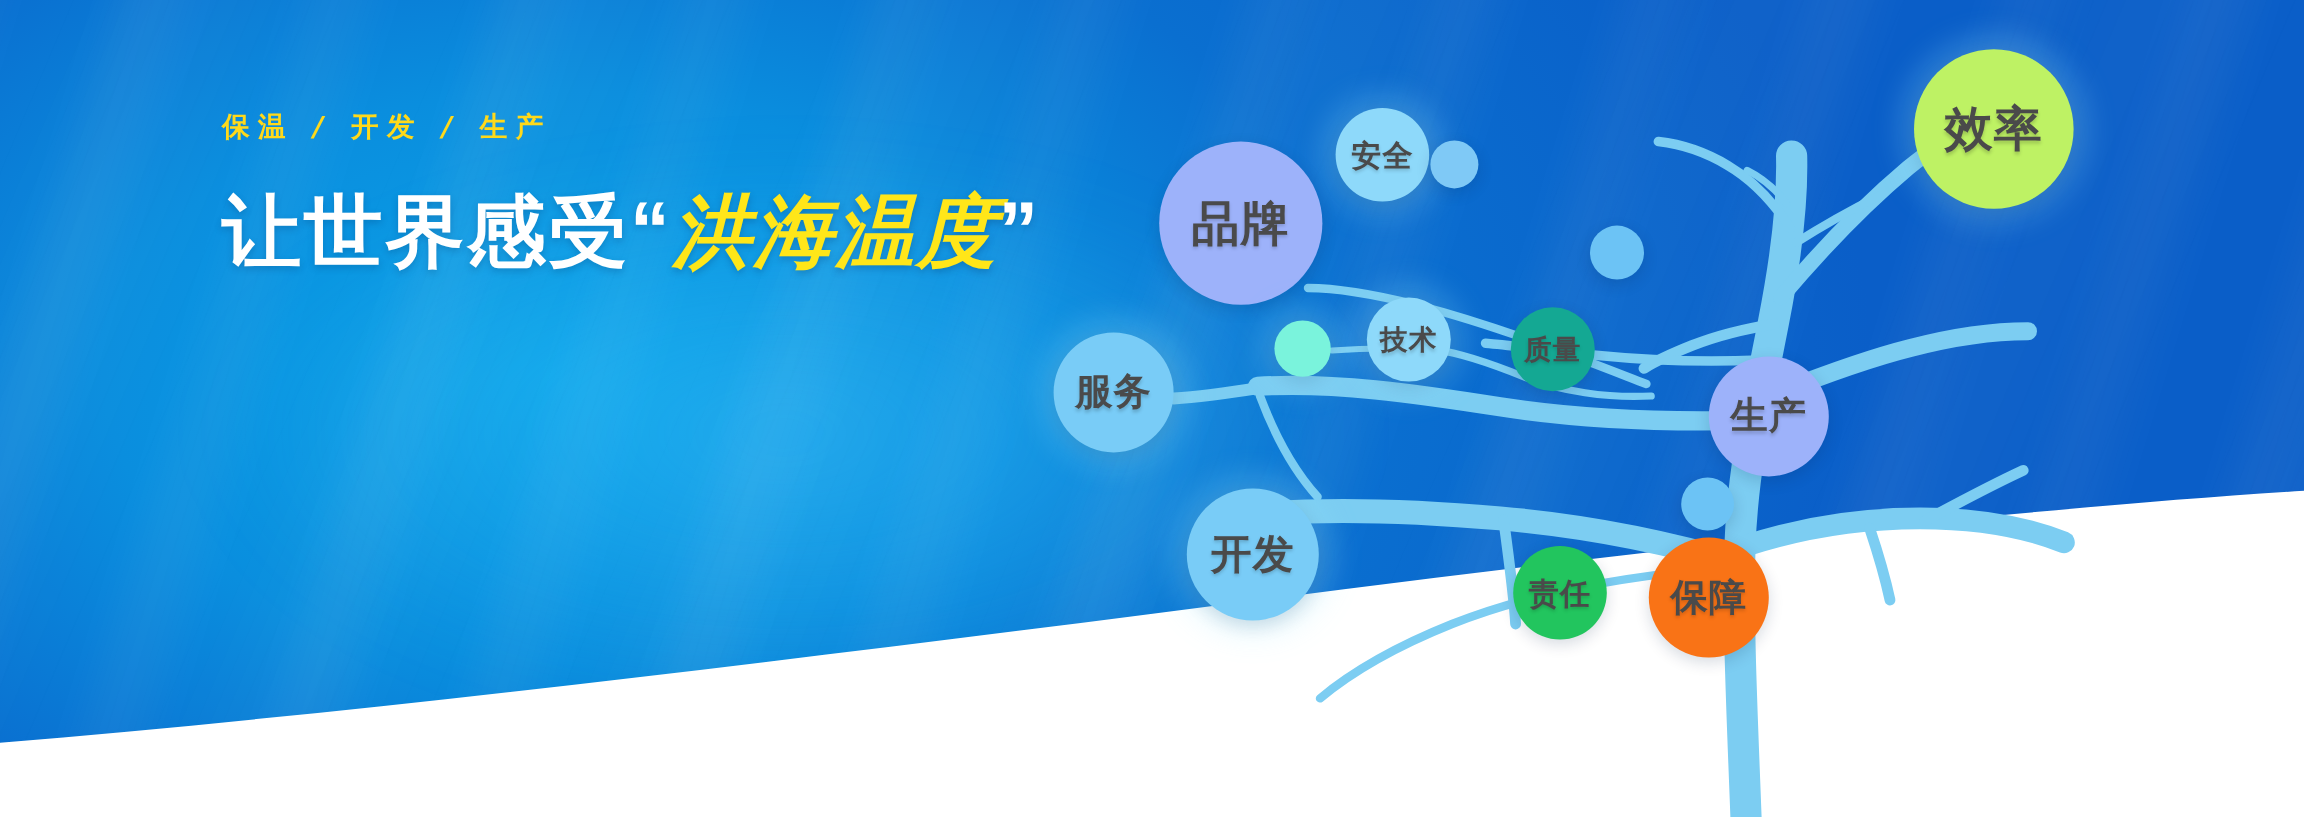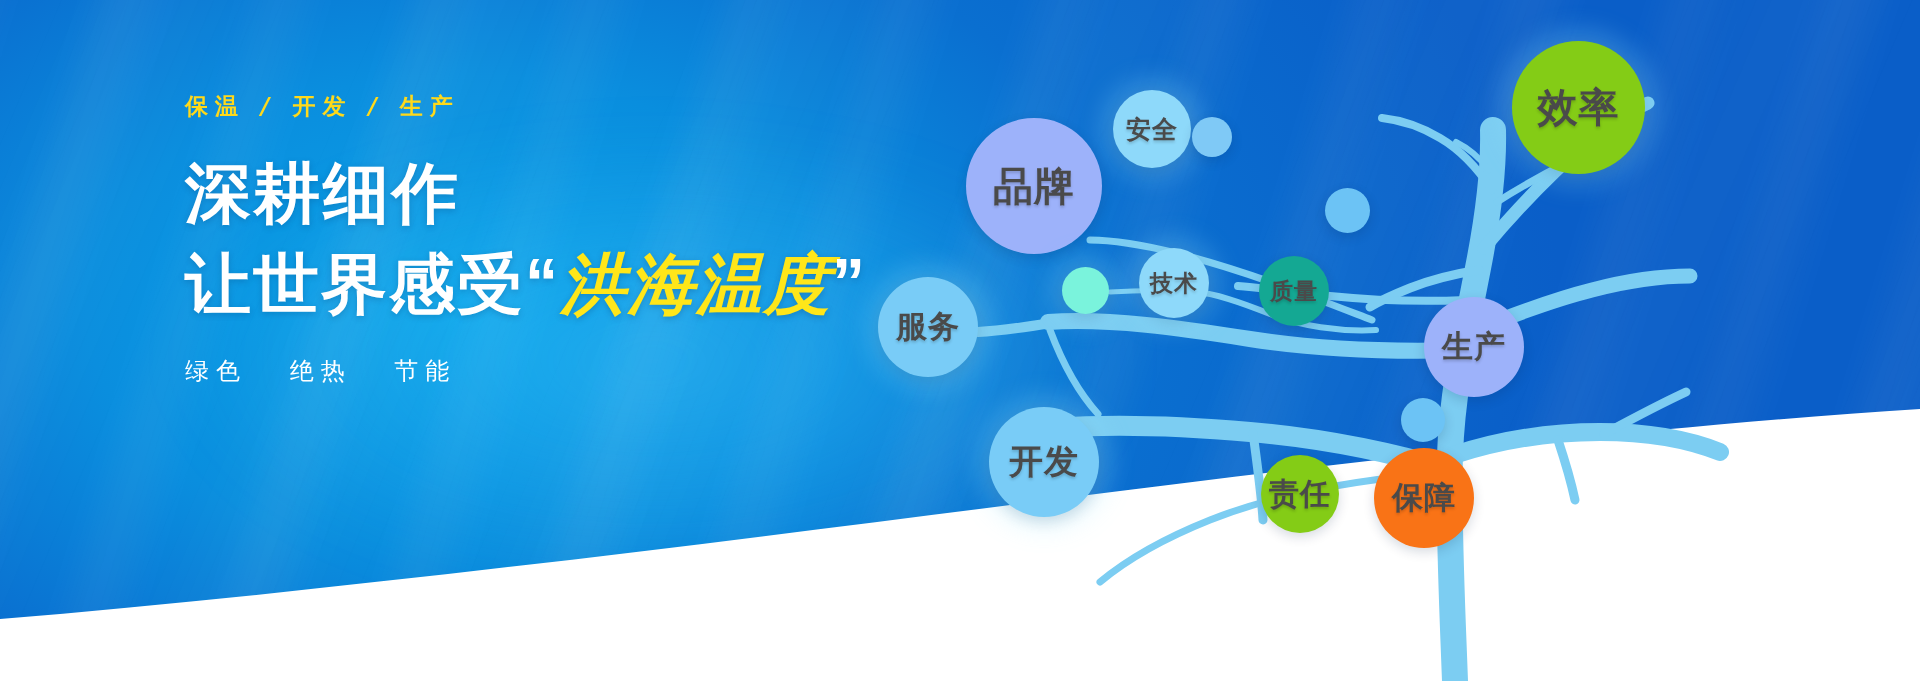--- a/index.html
+++ b/index.html
@@ -191,21 +191,21 @@
         <path d="M1372,320 C1320,300 1250,272 1180,254 C1140,244 1110,240 1090,240" stroke-width="7"></path>
 
         <path d="M1050,330 C1062,362 1078,392 1098,414" stroke-width="7"></path>
 
         <path d="M1451,472 C1370,478 1280,492 1210,520 C1160,540 1124,562 1100,582" stroke-width="7"></path>
       </g>
     </svg>
   </div>
 
   <div id="bubbles">
-      <div class="bubble glow" style="left: 1512px; top: 41px; width: 133px; height: 133px; background: #84cc16; font-size: 40px; letter-spacing: 1px;">
+      <div class="bubble glow" style="left: 1595px; top: 41px; width: 133px; height: 133px; background: #bef264; font-size: 40px; letter-spacing: 1px;">
         <span>效率</span>
       </div>
       <div class="bubble glow" style="left: 1113px; top: 90px; width: 78px; height: 78px; background: rgb(142, 217, 250); font-size: 25px; letter-spacing: 1px;">
         <span>安全</span>
       </div>
       <div class="bubble plain" style="left: 966px; top: 118px; width: 136px; height: 136px; background: rgb(157, 178, 250); font-size: 40px; letter-spacing: 1px;">
         <span>品牌</span>
       </div>
       <div class="bubble plain" style="left: 1192px; top: 117px; width: 40px; height: 40px; background: rgb(127, 201, 246); font-size: 0px; letter-spacing: 1px;"></div>
       <div class="bubble plain" style="left: 1325px; top: 188px; width: 45px; height: 45px; background: rgb(108, 195, 245); font-size: 0px; letter-spacing: 1px;"></div>
@@ -219,39 +219,35 @@
       <div class="bubble glow" style="left: 878px; top: 277px; width: 100px; height: 100px; background: rgb(121, 204, 247); font-size: 31px; letter-spacing: 1px; text-align: right;">
         <span>服务</span>
       </div>
       <div class="bubble plain" style="left: 1424px; top: 297px; width: 100px; height: 100px; background: rgb(157, 178, 250); font-size: 31px; letter-spacing: 1px;">
         <span>生产</span>
       </div>
       <div class="bubble plain" style="left: 1401px; top: 398px; width: 44px; height: 44px; background: rgb(108, 195, 245); font-size: 0px; letter-spacing: 1px;"></div>
       <div class="bubble glow" style="left: 989px; top: 407px; width: 110px; height: 110px; background: rgb(121, 204, 247); font-size: 34px; letter-spacing: 1px;">
         <span>开发</span>
       </div>
-      <div class="bubble plain" style="left: 1261px; top: 455px; width: 78px; height: 78px; background: #84cc16; font-size: 30px; letter-spacing: 1px;">
+      <div class="bubble plain" style="left: 1261px; top: 455px; width: 78px; height: 78px; background: #22c55e; font-size: 25px; letter-spacing: 1px;">
         <span>责任</span>
       </div>
       <div class="bubble plain" style="left: 1374px; top: 448px; width: 100px; height: 100px; background: #f97316; font-size: 31px; letter-spacing: 1px;">
         <span>保障</span>
       </div>
     </div>
 
   <div class="copy">
 
     <div class="eyebrow">
       <span>保温</span><span class="sep">/</span><span>开发</span><span class="sep">/</span><span>生产</span>
     </div>
 
-    <div class="h1">深耕细作</div>
 
     <div class="h1 line2">
       <span>让世界感受</span><span class="quote-mark">“</span><span class="hl">洪海温度</span><span class="quote-mark">”</span>
     </div>
 
-    <div class="sub">
-      <span>绿色</span><span class="gap"> </span><span>绝热</span><span class="gap"> </span><span>节能</span>
-    </div>
 
   </div>
 
 </div>
 
 </body></html>

